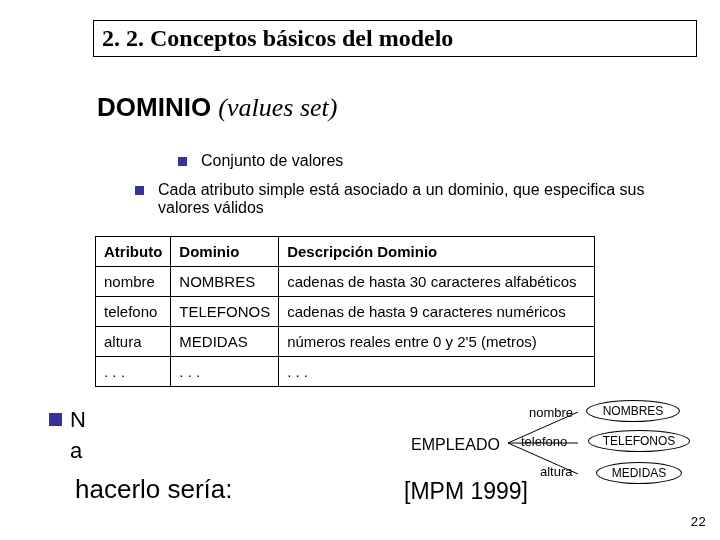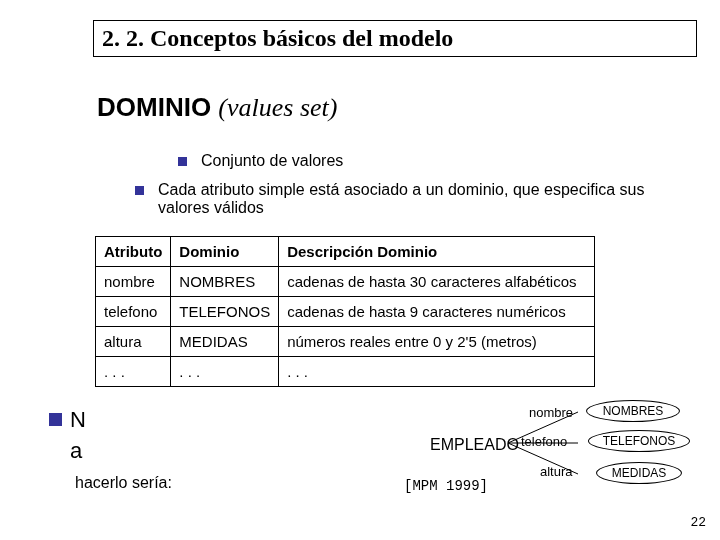--- a/index.html
+++ b/index.html
@@ -88,35 +88,35 @@
     left: 70px;
     top: 438px;
     font-family: Arial;
     font-size: 22px;
   }
   .left-frag3 {
     position: absolute;
     left: 75px;
     top: 474px;
     font-family: Arial;
-    font-size: 16px;
+    font-size: 26px;
   }
   .empleado {
     position: absolute;
-    left: 430px;
+    left: 411px;
     top: 436px;
     font-family: Arial;
     font-size: 16px;
   }
   .mpm {
     position: absolute;
     left: 404px;
     top: 478px;
-    font-family: Liberation Mono, monospace;
-    font-size: 14px;
+    font-family: Liberation Sans, sans-serif;
+    font-size: 23px;
   }
   .attr-label {
     position: absolute;
     font-family: Arial;
     font-size: 13px;
   }
   .a-nombre { left: 529px; top: 405px; }
   .a-telefono { left: 521px; top: 434px; }
   .a-altura { left: 540px; top: 464px; }
   .domain-oval {

